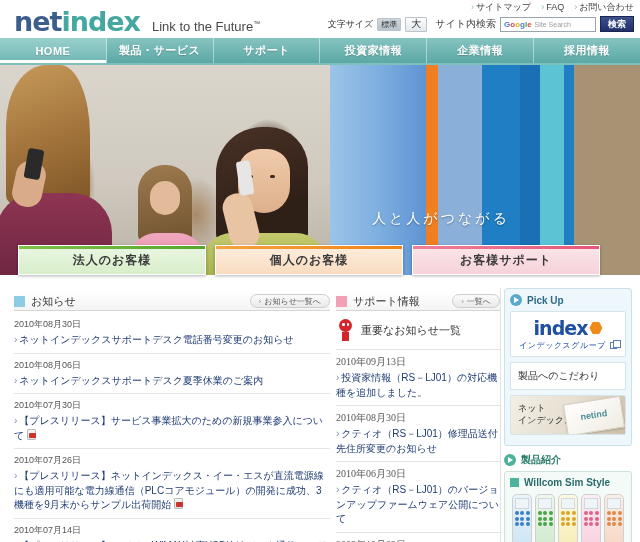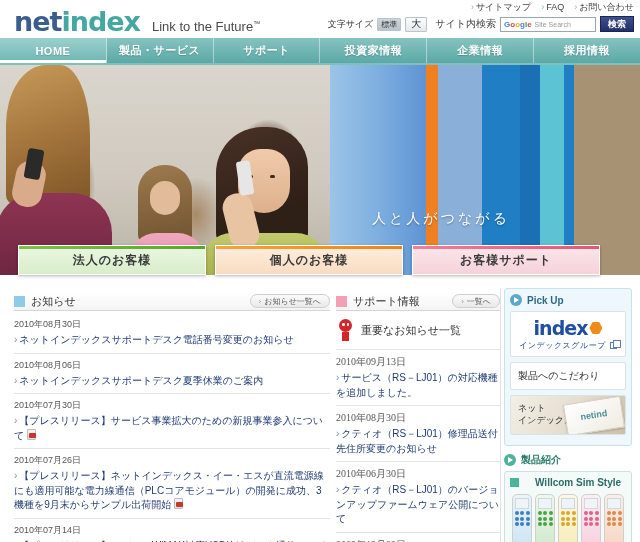--- a/index.html
+++ b/index.html
@@ -268,21 +268,21 @@
   .card-img {
     position:absolute; right: 2px; top: 4px; width: 58px; height: 32px;
     background: linear-gradient(150deg,#ffffff,#f0ece3);
     border: 1px solid #d6d0c2; transform: rotate(-9deg);
     box-shadow: 0 1px 2px rgba(0,0,0,0.2);
     display:flex; align-items:center; justify-content:center;
   }
   .card-img span { font-size: 9px; font-weight:bold; color:#4d8f99; }
 
   .prod-box { border: 1px solid #cde3d9; background:#f3faf7; border-radius:3px; padding:5px; }
-  .prod-head { display:flex; align-items:center; gap:16px; margin-bottom:4px; }
+  .prod-head { display:flex; align-items:center; gap:5px; margin-bottom:4px; }
   .prod-sq { width: 9px; height: 9px; background:#4db39c; }
   .prod-title { font-size: 10px; font-weight: bold; color: #2c6b6b; }
   .phones { display: flex; gap: 3px; justify-content: center; padding: 2px 0 0; }
   .phone {
     width: 20px; height: 50px; border-radius: 5px 5px 3px 3px;
     border: 1px solid #cfcfcf; background: #fff;
     display: flex; flex-direction: column; align-items: center; padding-top: 3px;
   }
   .ph-screen { width: 14px; height: 11px; border:1px solid #cfd8dd; background:#eef4f7; margin-bottom:2px; }
   .ph-keys { display:grid; grid-template-columns: repeat(3, 4px); gap: 1.5px; }
@@ -428,21 +428,21 @@
         <span class="alert-icon">
           <span class="head"></span>
             <span class="body"></span>
         </span>
         <span class="sup-important-txt">重要なお知らせ一覧</span>
       </div>
 
       <div class="sup-list">
         <div class="sup-item">
           <div class="sup-date">2010年09月13日</div>
-          <a class="sup-link">サービス（RS－LJ01）の対応機種を追加しました。</a>
+          <a class="sup-link">投資家情報（RS－LJ01）の対応機種を追加しました。</a>
         </div>
         <div class="sup-item">
           <div class="sup-date">2010年08月30日</div>
           <a class="sup-link">クティオ（RS－LJ01）修理品送付先住所変更のお知らせ</a>
         </div>
         <div class="sup-item">
           <div class="sup-date">2010年06月30日</div>
           <a class="sup-link">クティオ（RS－LJ01）のバージョンアップファームウェア公開について</a>
         </div>
         <div class="sup-item">

